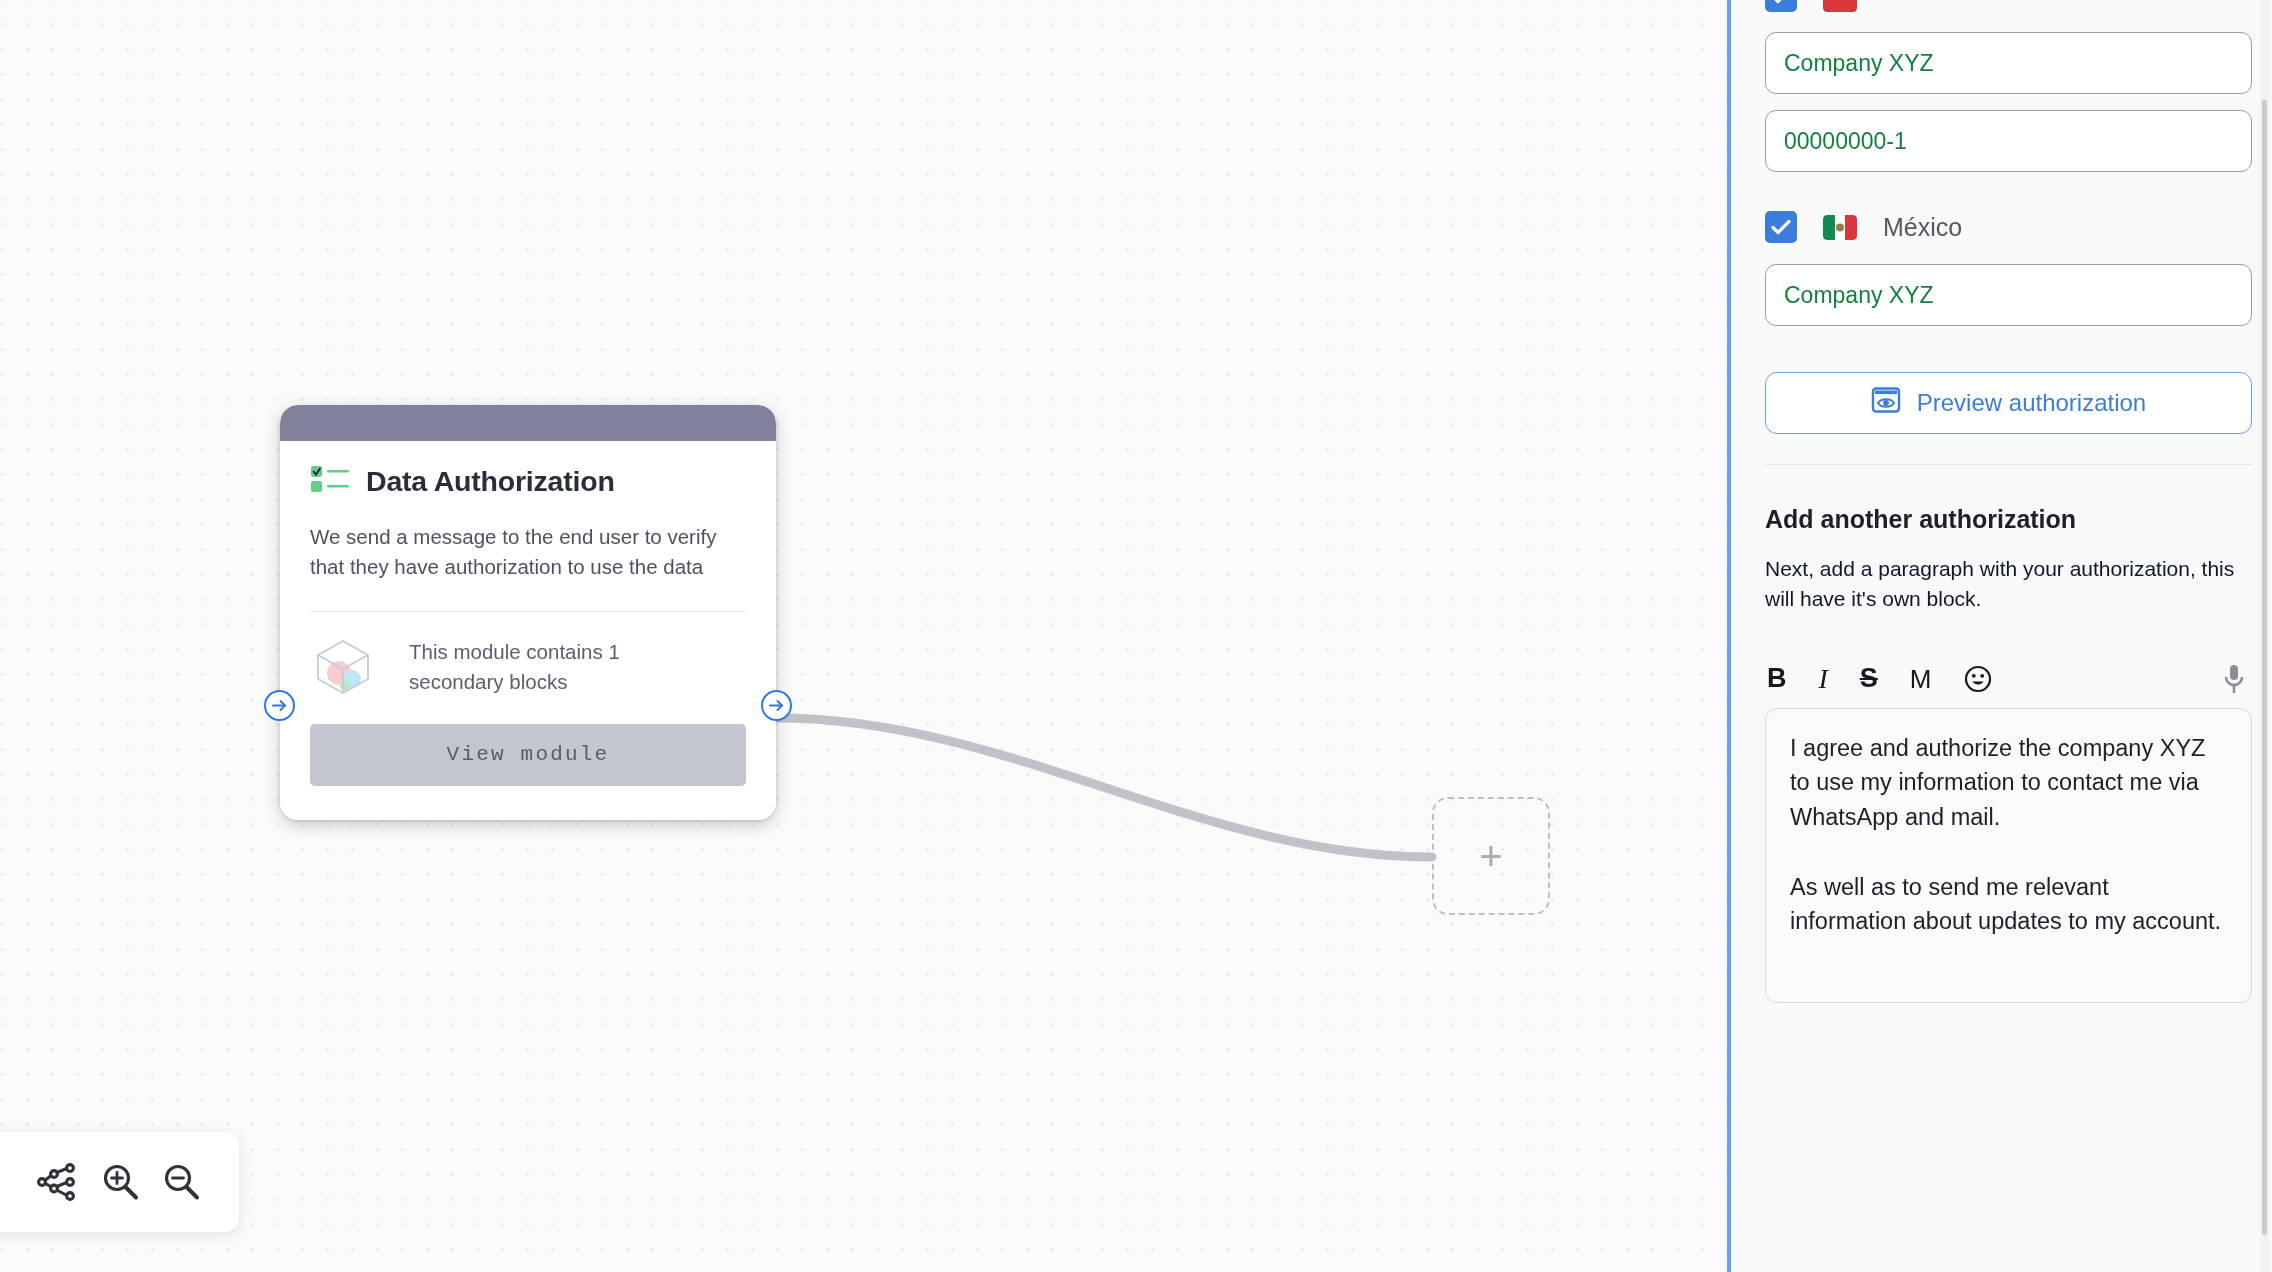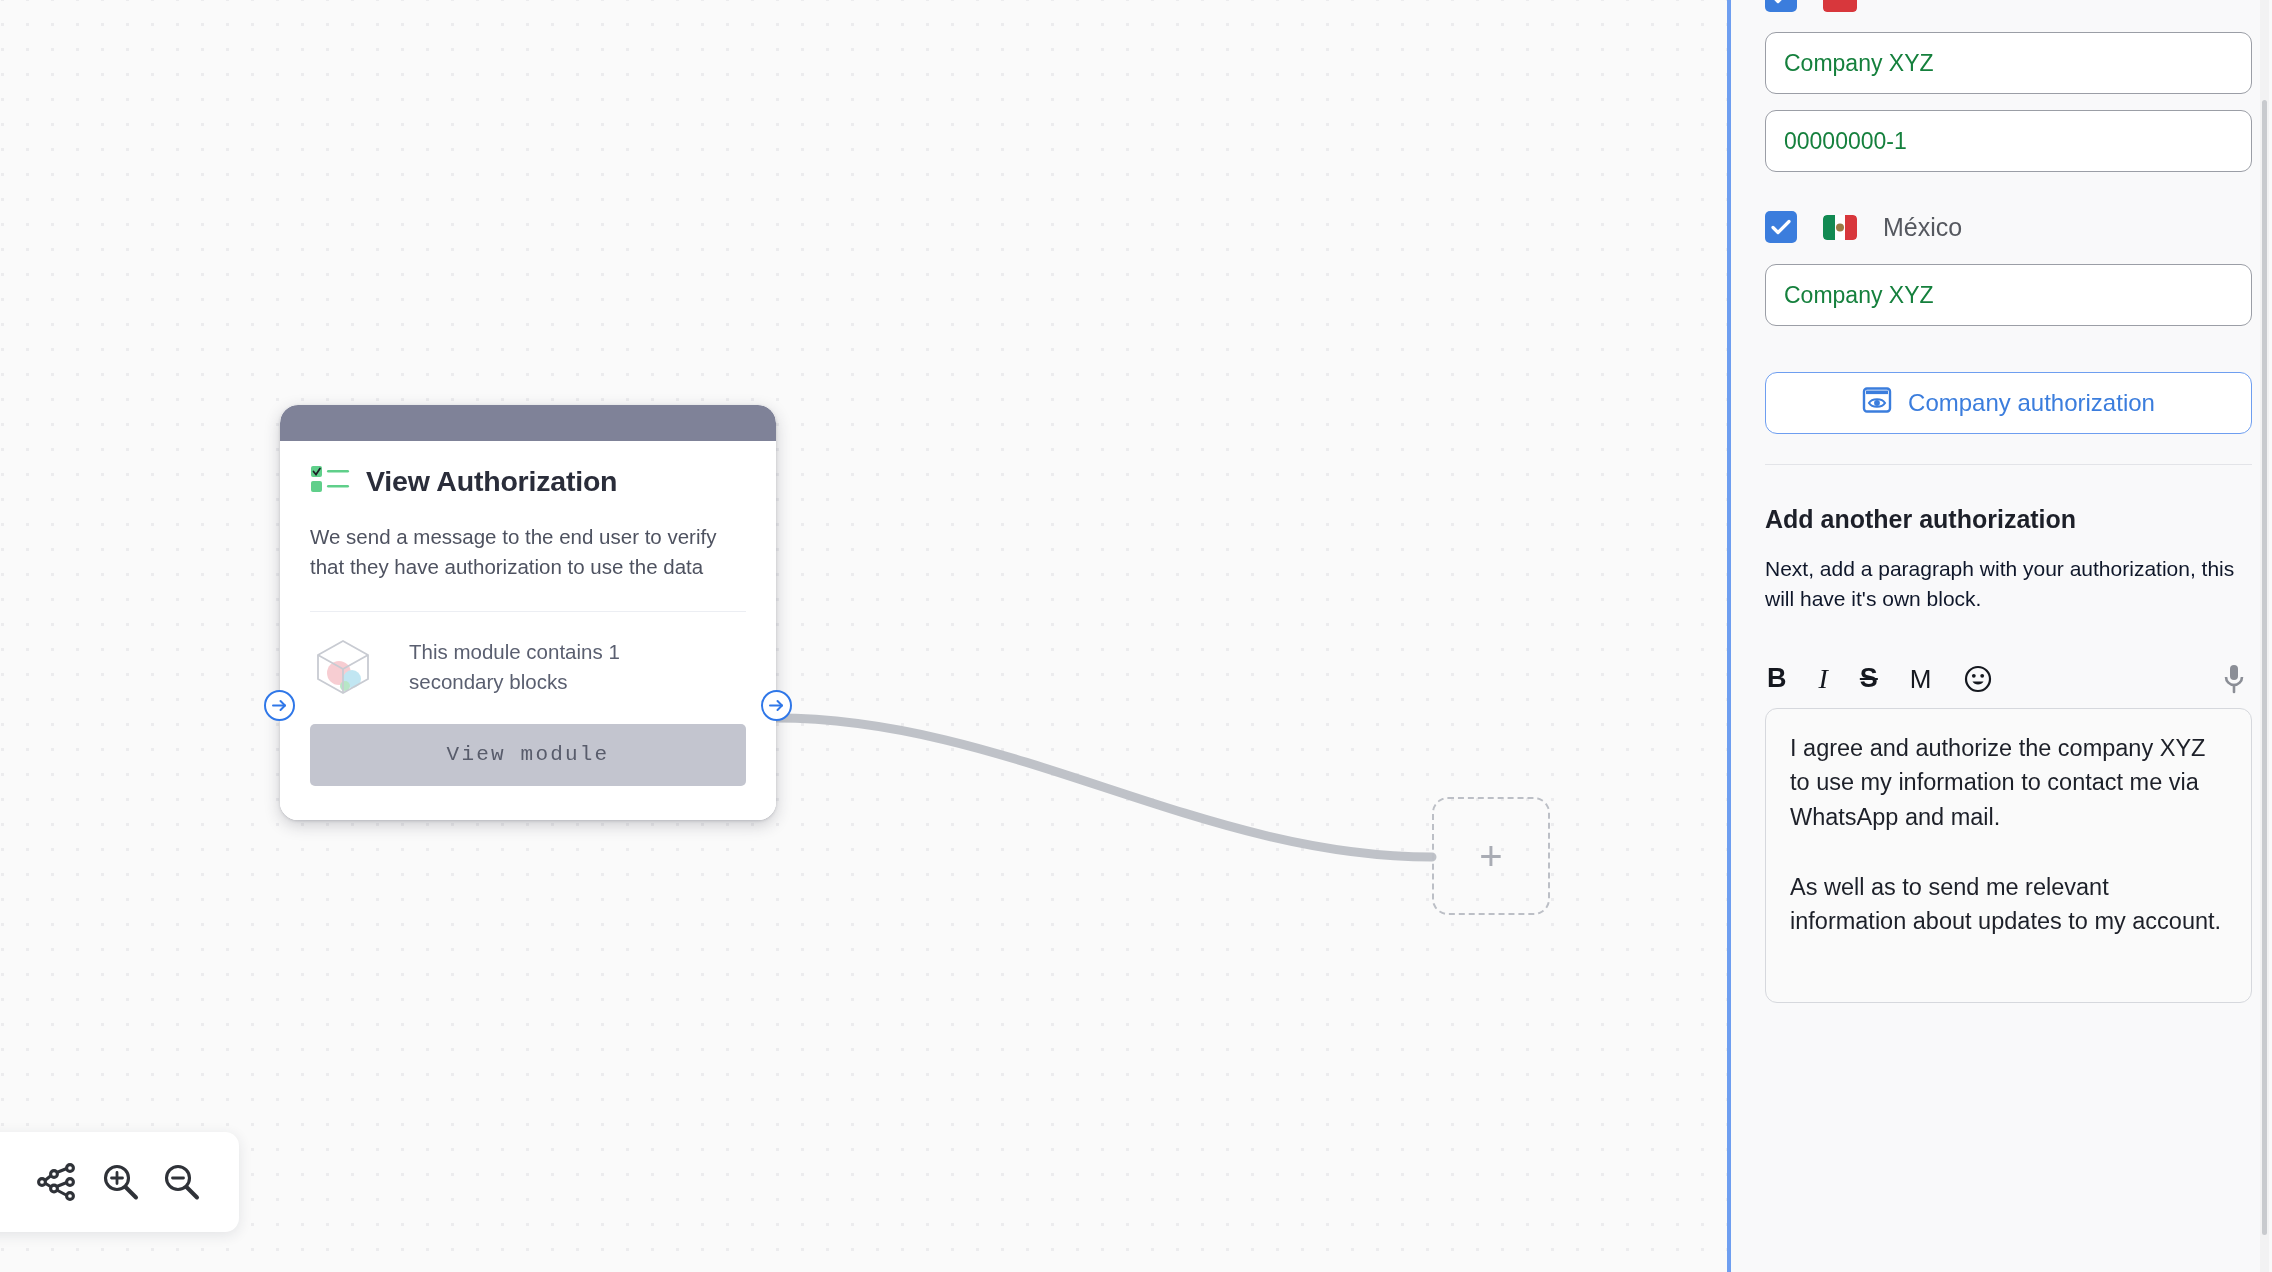--- a/index.html
+++ b/index.html
@@ -374,21 +374,21 @@
           <div class="node-title-row">
             <span class="checklist-icon">
               <svg width="40" height="32" viewBox="0 0 40 32">
                 <rect x="1" y="3" width="11" height="11" rx="2" fill="#5fcf8a"></rect>
                 <path d="M3.5 8.5 L6 11.5 L10 5.5" stroke="#1b1d24" stroke-width="1.7" fill="none" stroke-linecap="round"></path>
                 <rect x="1" y="18" width="11" height="11" rx="2" fill="#5fcf8a"></rect>
                 <rect x="17" y="7" width="22" height="2.6" rx="1.3" fill="#5fcf8a"></rect>
                 <rect x="17" y="22" width="22" height="2.6" rx="1.3" fill="#5fcf8a"></rect>
               </svg>
             </span>
-            <span class="node-title">View Authorization</span>
+            <span class="node-title">Data Authorization</span>
           </div>
 
           <div class="node-desc">We send a message to the end user to verify that they have authorization to use the data</div>
 
           <div class="node-divider"></div>
 
           <div class="node-secondary">
             <span class="cube-icon">
               <svg width="66" height="66" viewBox="0 0 66 66">
                 <g opacity="0.55">
@@ -513,21 +513,21 @@
       
       <button class="preview-btn">
         <span>
           <svg width="30" height="28" viewBox="0 0 30 28">
             <rect x="2" y="2.5" width="26" height="23" rx="3" fill="none" stroke="#3b7ddd" stroke-width="2.4"></rect>
             <rect x="4" y="4.5" width="22" height="3.6" fill="#3b7ddd"></rect>
             <path d="M7 17 C10 12, 20 12, 23 17 C20 22, 10 22, 7 17 Z" fill="none" stroke="#3b7ddd" stroke-width="2.1"></path>
             <circle cx="15" cy="17" r="2.9" fill="#3b7ddd"></circle>
           </svg>
         </span>
-        <span>Company authorization</span>
+        <span>Preview authorization</span>
       </button>
 
       <div class="panel-divider"></div>
 
       <div class="panel-h3">Add another authorization</div>
       <div class="panel-sub">Next, add a paragraph with your authorization, this will have it's own block.</div>
 
       
       <div class="rte-toolbar">
         <button class="rte-btn bold">B</button>

